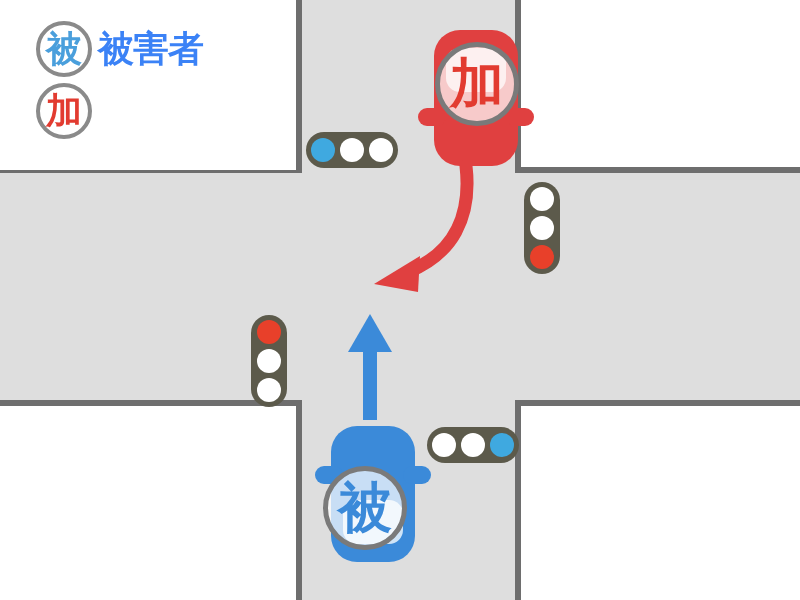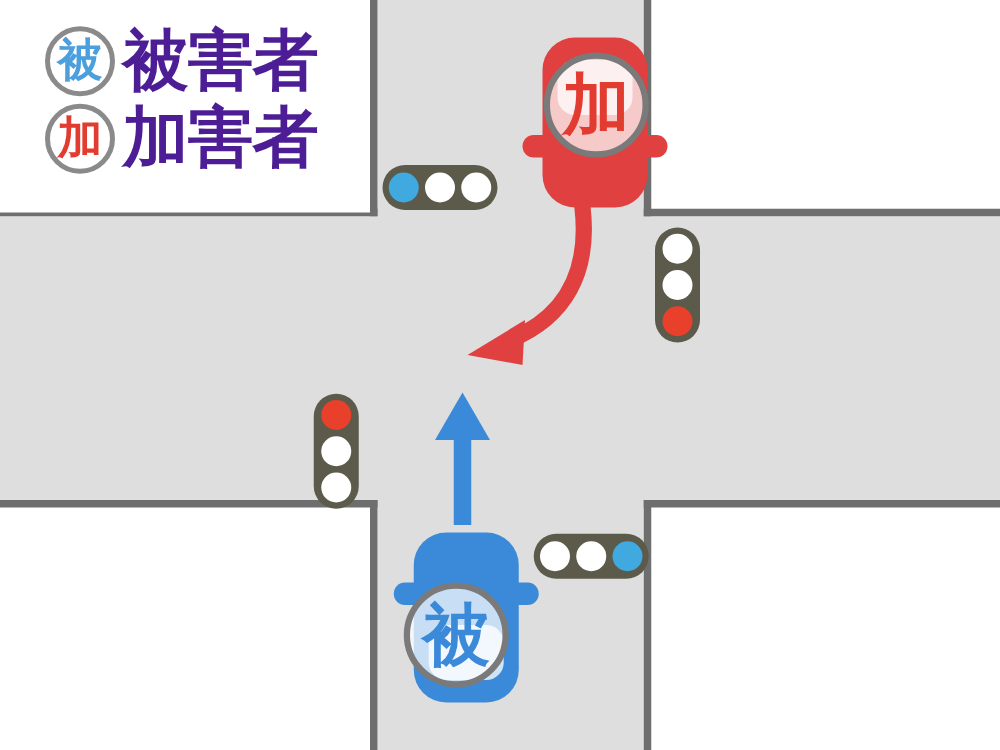--- a/index.html
+++ b/index.html
@@ -56,23 +56,23 @@
     justify-content: center;
     font-size: 36px;
     font-weight: bold;
     line-height: 1;
     flex: none;
   }
   .legend-badge.victim { color: #4a9fdc; }
   .legend-badge.offender { color: #e23b30; }
   .legend-text {
     margin-left: 6px;
-    font-size: 53px;
+    font-size: 36px;
     font-weight: bold;
-    color: #4c1d95;
+    color: #3b82f6;
     letter-spacing: -1px;
     white-space: nowrap;
   }
 
   
   .signal {
     position: absolute;
     background: #5c5a4b;
     box-sizing: border-box;
     display: flex;
@@ -143,21 +143,20 @@
   <div class="block bl"></div>
   <div class="block br"></div>
 
   <div id="legend">
     <div class="legend-row">
       <div class="legend-badge victim">被</div>
       <div class="legend-text">被害者</div>
     </div>
     <div class="legend-row">
       <div class="legend-badge offender">加</div>
-      <div class="legend-text">加害者</div>
     </div>
   </div>
 
   <div class="signal horiz" id="signal-north">
     <span class="lamp green"></span>
     <span class="lamp"></span>
     <span class="lamp"></span>
   </div>
 
   <div class="signal vert" id="signal-east">

